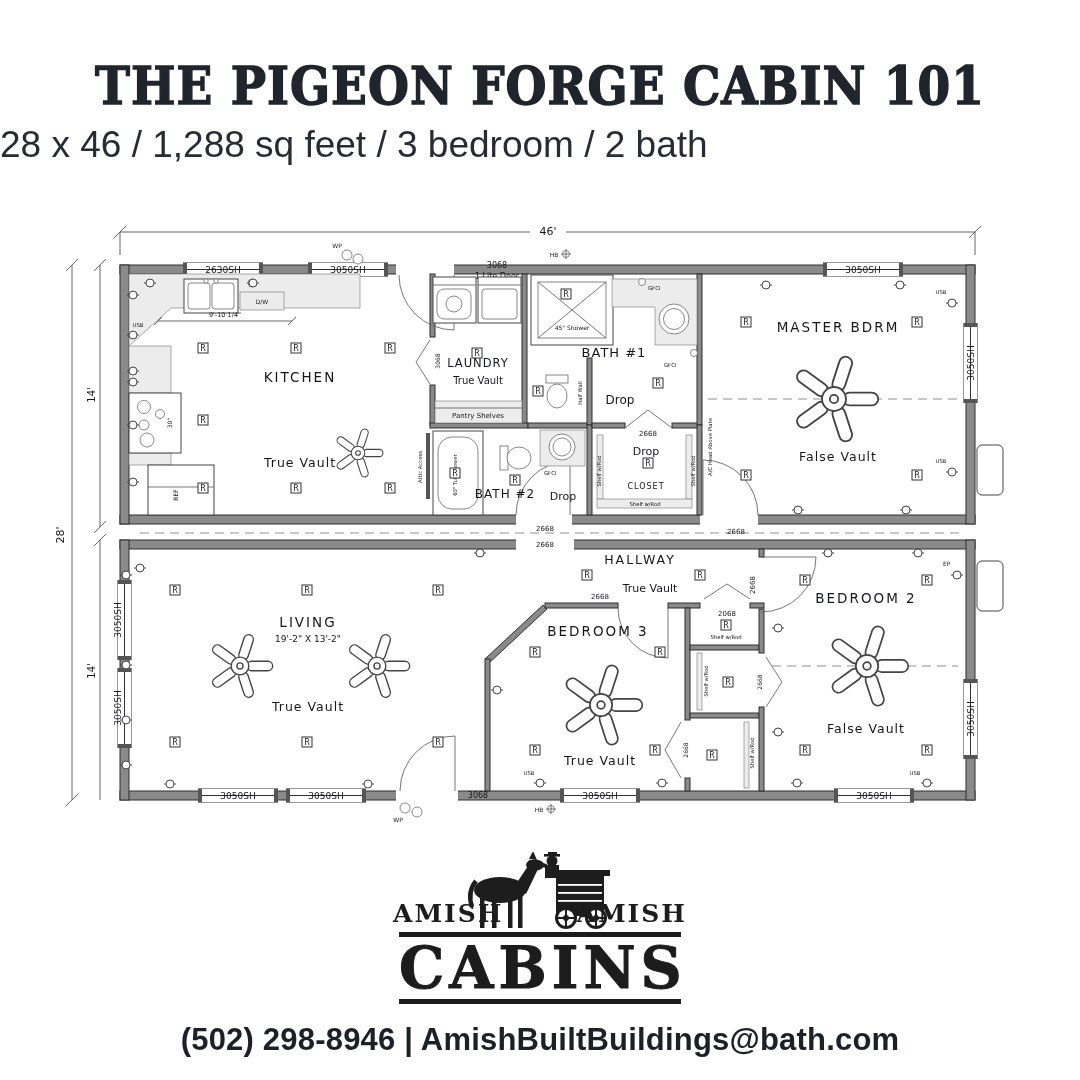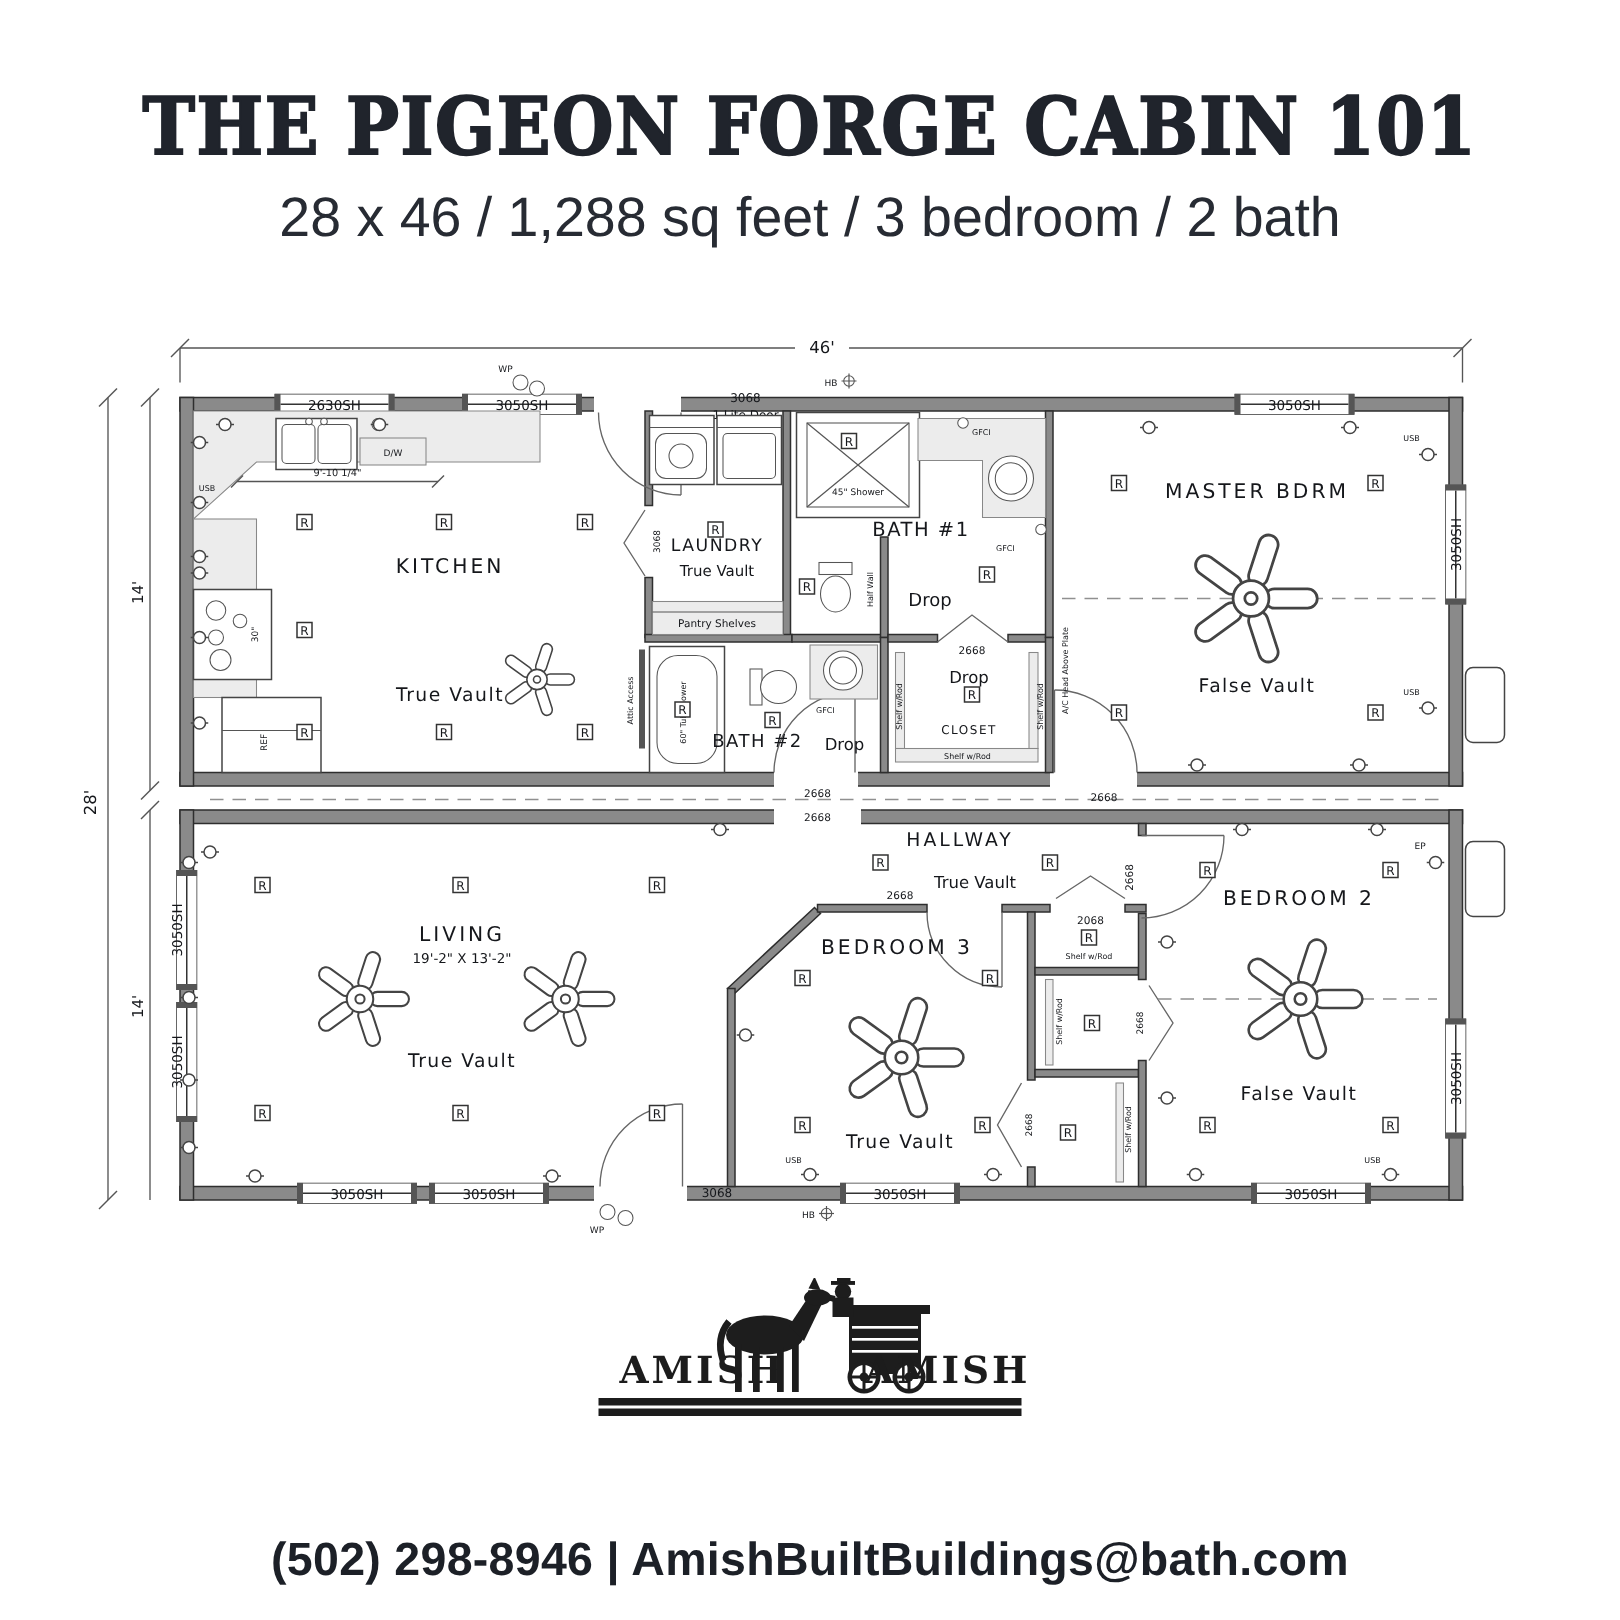--- a/index.html
+++ b/index.html
@@ -2,40 +2,40 @@
 <html><head>
 <meta charset="utf-8">
 <style>
   html,body{margin:0;padding:0;background:#fff;}
   body{width:1080px;height:1080px;position:relative;overflow:hidden;
        font-family:"Liberation Sans",sans-serif;}
   .title{position:absolute;top:58px;left:0;width:1080px;text-align:center;
          font-family:"DejaVu Serif",serif;font-weight:700;font-size:47px;
          letter-spacing:1px;color:#20242c;transform:scaleY(1.12);
          -webkit-text-stroke:1.3px #20242c;}
-  .subtitle{position:absolute;top:124px;left:0;width:1080px;text-align:center;
+  .subtitle{position:absolute;top:124px;left:0;width:1080px;text-align:left;
          font-family:"Liberation Sans",sans-serif;font-size:37px;color:#272b33;}
   .plan{position:absolute;top:195px;left:0;}
   .plan text{font-family:"DejaVu Sans",sans-serif;fill:#15171b;}
   .wall{fill:#8a8a8a;stroke:#2e2e2e;stroke-width:1;}
   .fix{fill:#fff;stroke:#444;stroke-width:1;}
   .fix2{fill:#fff;stroke:#555;stroke-width:.7;}
   .gray{fill:#ececec;stroke:#888;stroke-width:.7;}
   .ln{stroke:#555;stroke-width:.8;fill:none;}
   .arc{stroke:#666;stroke-width:.9;fill:none;}
   .dash{stroke:#909090;stroke-width:1.1;stroke-dasharray:9 6;fill:none;}
   .dim{stroke:#555;stroke-width:.9;fill:none;}
   .room{font-size:13.5px;letter-spacing:2px;}
   .vault{font-size:12.5px;letter-spacing:1px;}
   .t11{font-size:11px;}.t10{font-size:10px;}.t9{font-size:9px;}.t8{font-size:8px;}
   .t7{font-size:7px;}.t65{font-size:6.5px;}.t6{font-size:6px;}.t5{font-size:5.3px;}
   .mid{text-anchor:middle;}
   .logo{position:absolute;top:856px;left:50%;transform:translateX(-50%);
         width:282px;text-align:center;color:#1c1c1c;}
-  .logo-top{position:relative;height:74px;margin-left:20px;}
+  .logo-top{position:relative;height:74px;}
   .logo-top .word{position:absolute;bottom:2px;font-family:"DejaVu Serif",serif;
         font-weight:700;font-size:25px;letter-spacing:2px;}
   .word-amish{left:-6px;} .word-built{right:-6px;}
   .horse{position:absolute;left:50%;transform:translateX(-50%);bottom:-2px;}
   .logo-line{height:5px;background:#1c1c1c;margin:2px 0 1px 0;}
   .cabins{font-family:"DejaVu Serif",serif;font-weight:700;font-size:57px;
         line-height:1.04;letter-spacing:5px;-webkit-text-stroke:1px #1c1c1c;}
   .footer{position:absolute;top:1022px;left:0;width:1080px;text-align:center;
         font-weight:700;font-size:31px;color:#1c2027;letter-spacing:.2px;}
 </style>
@@ -516,20 +516,21 @@
         <rect x="20" y="44" width="4.5" height="32"></rect>
         <rect x="32" y="46" width="4.5" height="30"></rect>
         <rect x="48" y="46" width="4.5" height="30"></rect>
         <rect x="58" y="44" width="4.5" height="32"></rect>
         <path d="M16,29 q-9,11 -4,26" stroke="#1d1d1d" stroke-width="4.5" fill="none"></path>
       </g>
     </svg>
     <span class="word word-built">AMISH</span>
   </div>
   <div class="logo-line"></div>
+  <div class="cabins">CABINS</div>
   <div class="logo-line"></div>
 </div>
 
 <div class="footer">
   <span>(502) 298-8946</span>
   <span>|</span>
   <span>AmishBuiltBuildings@bath.com</span>
 </div>
 
 </body></html>

